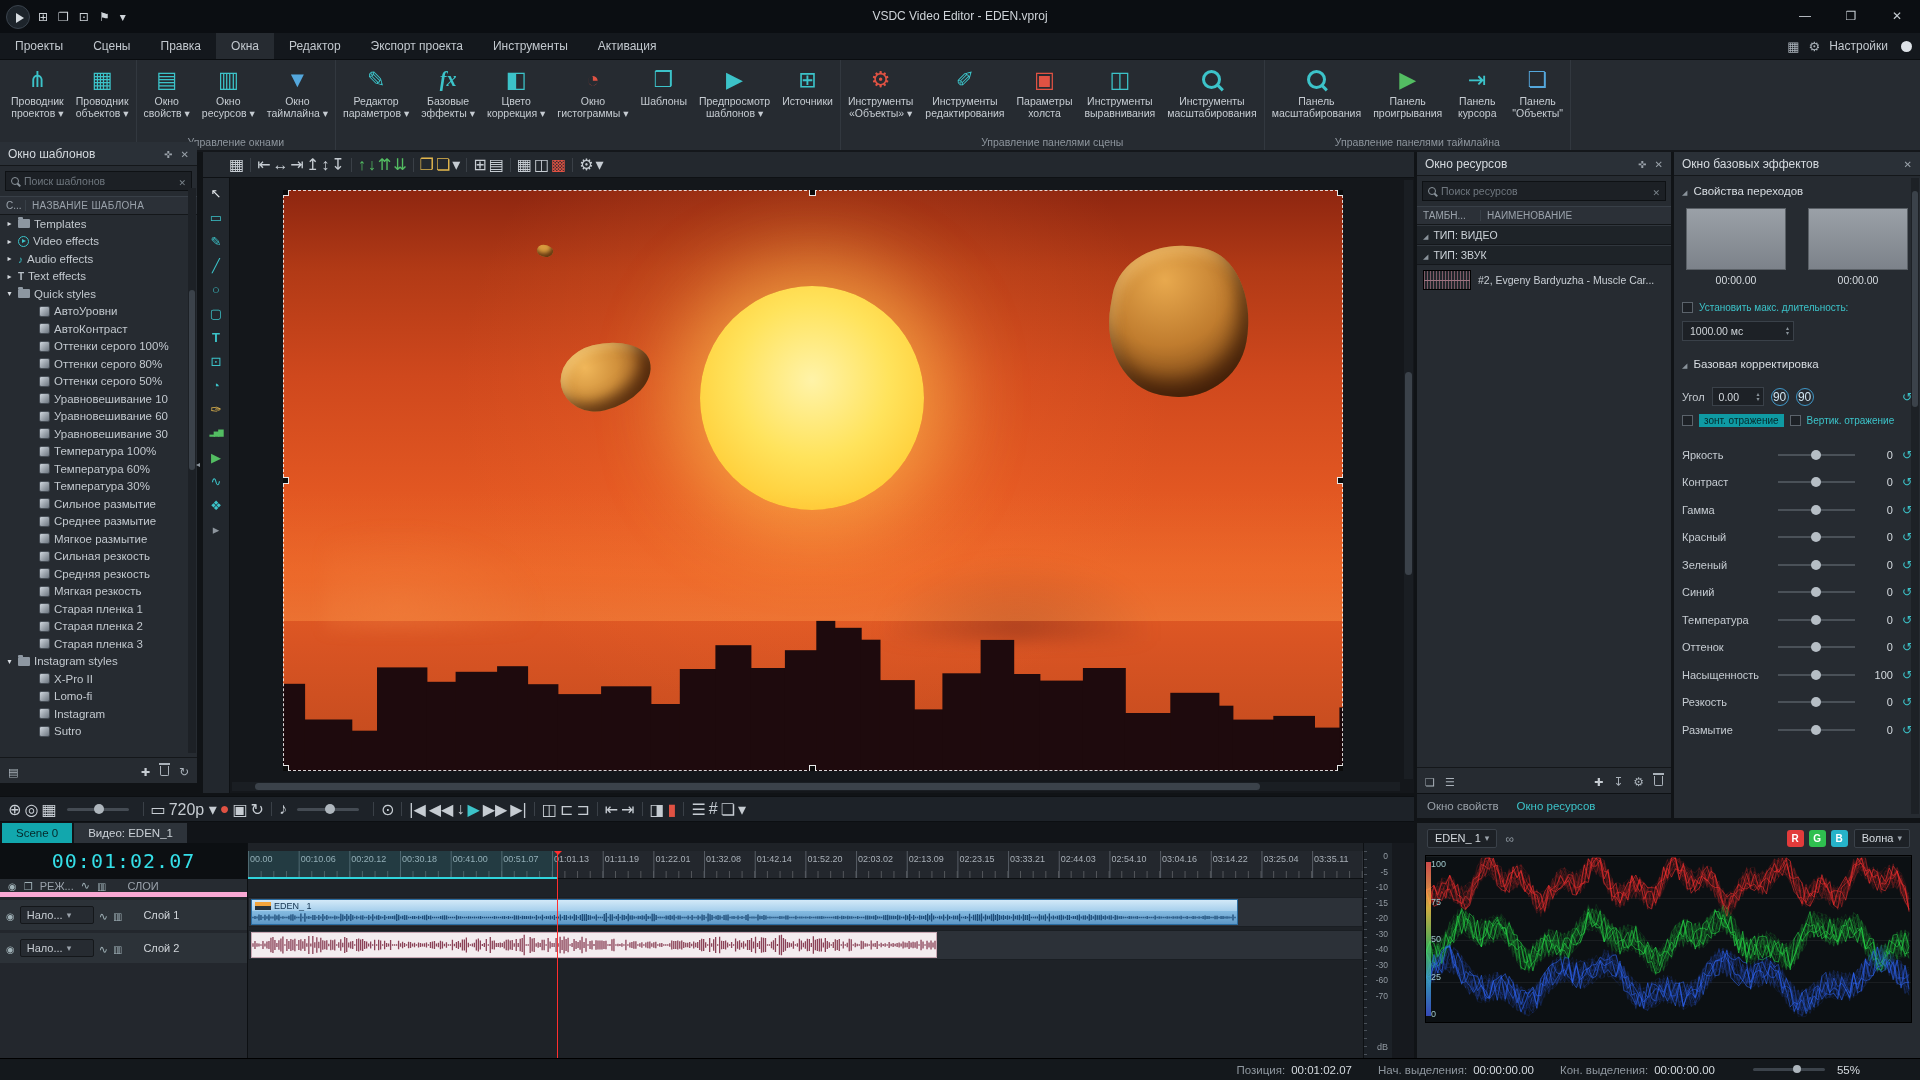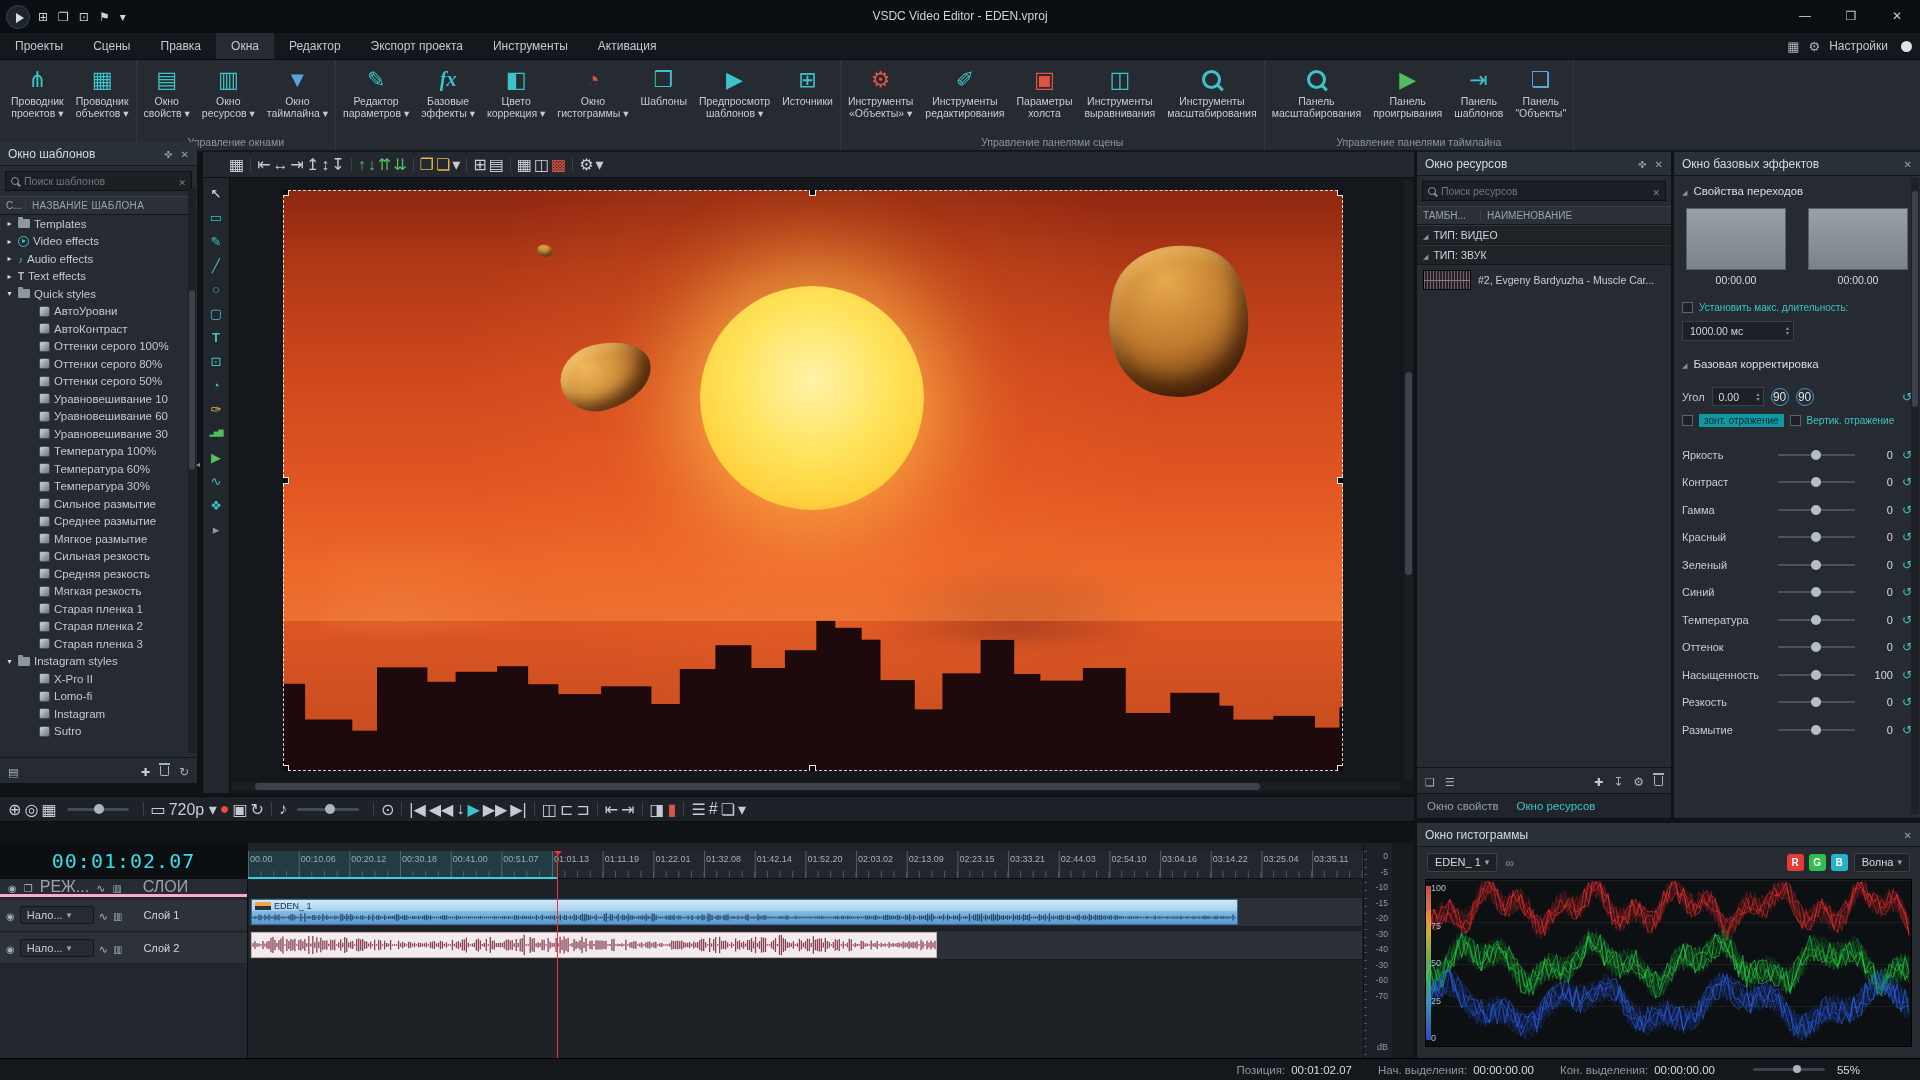--- a/index.html
+++ b/index.html
@@ -197,21 +197,21 @@
 
 .ttabs{position:absolute;left:0;top:822px;width:1414px;height:21px;background:#111418;display:flex;align-items:flex-end;gap:2px;padding-left:2px}
 .ttab{height:20px;display:flex;align-items:center;padding:0 14px;font-size:11.5px}
 .ttab.scene{background:#12a7ad;color:#04282a}
 .ttab.video{background:#2d333a;color:#ccd2d8}
 
 
 .tbody{position:absolute;left:0;top:843px;width:1414px;height:215px;background:#1e2227;display:flex}
 .tl-left{width:248px;background:#23272d;border-right:1px solid #0d1013;position:relative;flex:none}
 .tl-timecode{height:36px;background:#0c0f12;display:flex;align-items:center;justify-content:center;font-family:"DejaVu Sans Mono",monospace;font-size:20px;color:#35dfe8;letter-spacing:1px}
-.tl-header{height:18px;display:flex;align-items:center;gap:7px;padding-left:8px;font-size:16px;color:#9aa2ab;background:#262b31;border-bottom:3px solid #f9a8d4}
+.tl-header{height:18px;display:flex;align-items:center;gap:7px;padding-left:8px;font-size:11px;color:#9aa2ab;background:#262b31;border-bottom:5px solid #f9a8d4}
 .ic-eye::before{content:"◉";font-size:10px;color:#9fb0b6}
 .ic-doc::before{content:"❐";font-size:10px;color:#9fb0b6}
 .ic-wave::before{content:"∿";font-size:11px;color:#9fb0b6}
 .ic-grid::before{content:"▥";font-size:10px;color:#9fb0b6}
 .tl-row{height:30px;margin-top:3px;display:flex;align-items:center;gap:5px;padding-left:6px;background:#2c3238}
 .tl-select{width:74px;height:18px;background:#262b31;border:1px solid #14171a;border-radius:2px;font-size:11px;color:#c6ccd2;display:flex;align-items:center;padding-left:6px}
 .tl-name{font-size:11px;color:#d2d7dc;margin-left:16px}
 .tracks{flex:1;position:relative}
 .ruler{position:relative;margin-top:8px;height:28px;background:#23272d;border-bottom:1px solid #0e1114;display:flex;overflow:hidden;
  background-image:linear-gradient(90deg,#565c64 0 1px,transparent 1px),linear-gradient(90deg,rgba(255,255,255,.22) 0 1px,transparent 1px);
@@ -483,21 +483,21 @@
                 <div class="rlabel">
                   <div>Панель</div>
                   <div>проигрывания</div>
                 </div>
               </div>
 
               <div class="rbtn">
                 <div class="ricon teal">⇥</div>
                 <div class="rlabel">
                   <div>Панель</div>
-                  <div>шаблонов</div>
+                  <div>курсора</div>
                 </div>
               </div>
 
               <div class="rbtn">
                 <div class="ricon blue">❏</div>
                 <div class="rlabel">
                   <div>Панель</div>
                   <div>"Объекты"</div>
                 </div>
               </div>
@@ -1074,20 +1074,24 @@
       <div class="pb-item sep"></div>
       <div class="pb-item btn">◨</div>
       <div class="pb-item btn red">▮</div>
       <div class="pb-item sep"></div>
       <div class="pb-item btn">☰</div>
       <div class="pb-item btn">#</div>
       <div class="pb-item btn">❏</div>
       <div class="pb-item btn">▾</div>
     </div>
 
+  <div class="ttabs">
+    <div class="ttab scene">Scene 0</div>
+    <div class="ttab video">Видео: EDEN_1</div>
+  </div>
 
   <div class="tbody">
     <div class="tl-left">
       <div class="tl-timecode">00:01:02.07</div>
       <div class="tl-header">
         <span class="ic-eye"></span>
         <span class="ic-doc"></span>
         <span>РЕЖ...</span>
         <span class="ic-wave"></span>
         <span class="ic-grid"></span>
@@ -1168,26 +1172,20 @@
     <div class="dbcol">
       <div style="display:contents">
         
       <span class="db-label">0</span><span class="db-label">-5</span><span class="db-label">-10</span><span class="db-label">-15</span><span class="db-label">-20</span><span class="db-label">-30</span><span class="db-label">-40</span><span class="db-label">-30</span><span class="db-label">-60</span><span class="db-label">-70</span></div>
       <span class="db-unit">dB</span>
     </div>
     <div class="tl-gap"></div>
   </div>
 
   <div class="hpanel">
-    <div class="panel-title">
-      <span>Окно гистограммы</span>
-      <span class="pt-sp">
-          <span class="x-icon"></span>
-        </span>
-    </div>
     <div class="hg-controls">
       <span class="hg-select caret">
           <span>EDEN_ 1</span>
         </span>
       <span class="link-icon"></span>
       <span class="hg-sp">
         <span style="display:flex;gap:5px">
 
         <span class="ch chR">R</span>
             <span class="ch chG">G</span>

